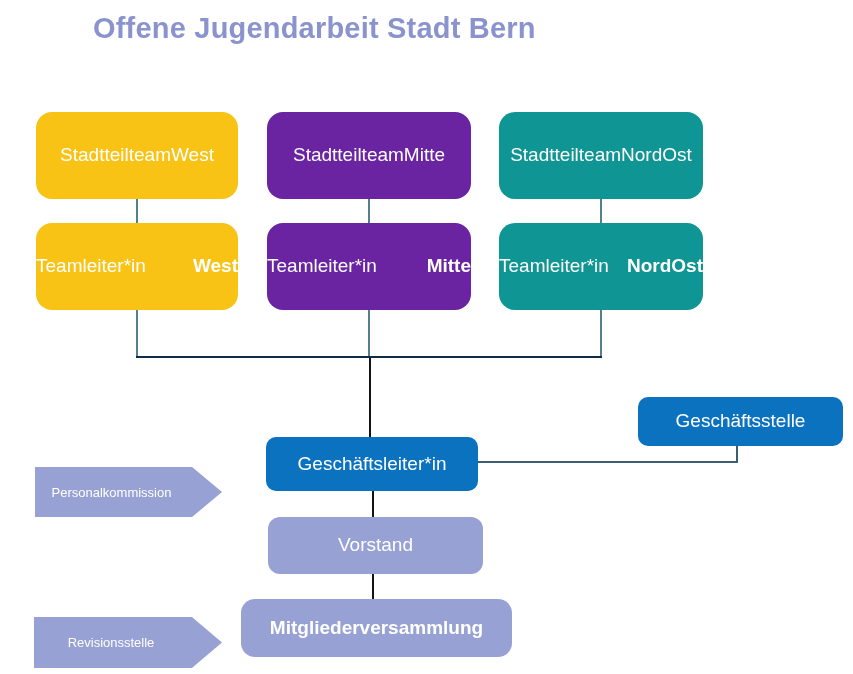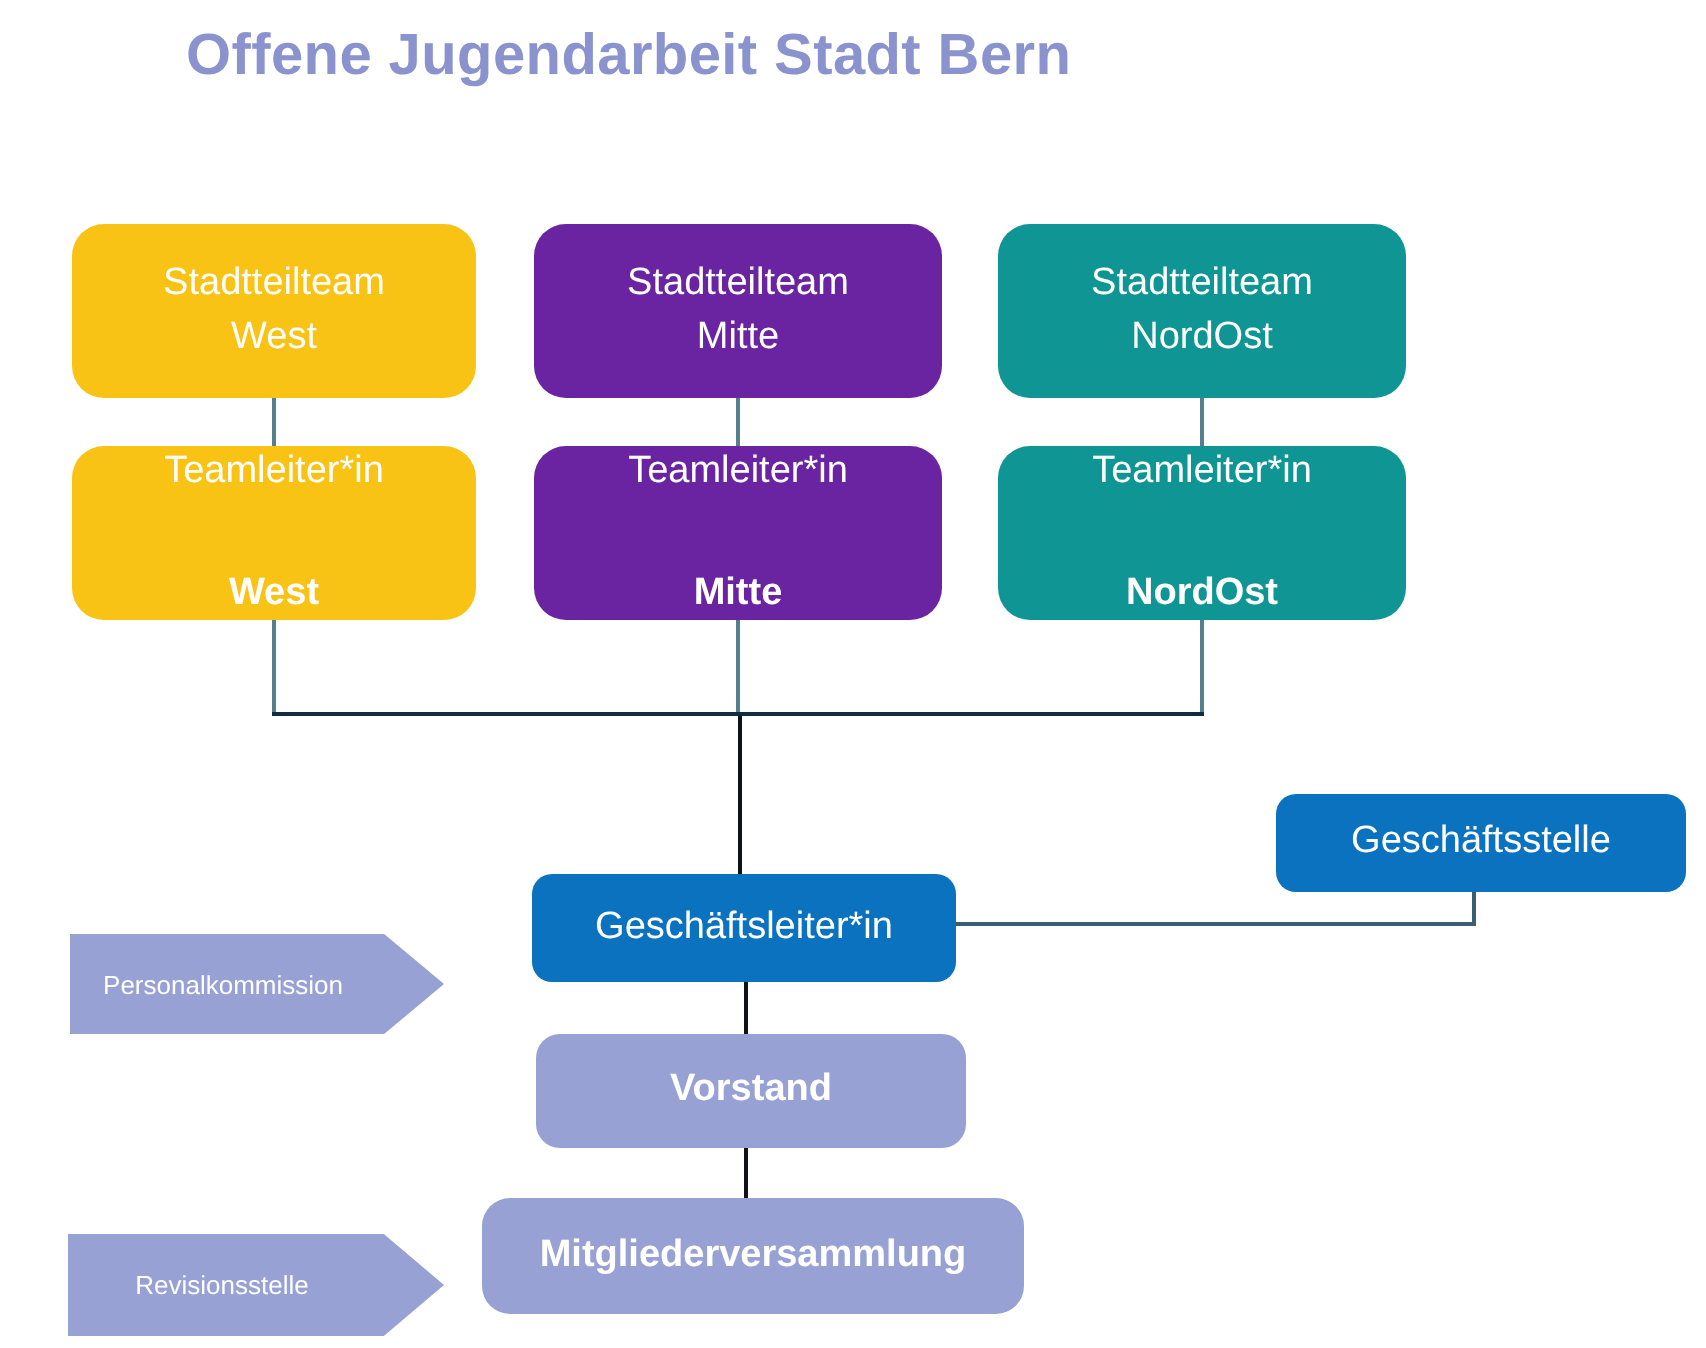--- a/index.html
+++ b/index.html
@@ -10,37 +10,37 @@
   }
   .canvas {
     position: relative; width: 696px; height: 674px; background: #ffffff;
   }
   .title {
     position: absolute; left: 93px; top: 12px;
     font-size: 29px; font-weight: bold; color: #8A93CE;
     letter-spacing: 0.2px;
   }
   .box {
-    position: absolute; display: flex; flex-direction: column;
+    position: absolute; display: flex; flex-direction: row;
     align-items: center; justify-content: center;
     color: #ffffff; text-align: center; line-height: 1.38;
     font-size: 19px;
   }
   .team-box, .leader-box { width: 202px; height: 87px; border-radius: 16px; }
   .col-west  { left: 36px; }
   .col-mitte { left: 267px; width: 204px; }
   .col-nordost { left: 499px; width: 204px; }
   .row-team   { top: 112px; }
   .row-leader { top: 223px; justify-content: space-between; }
   .bold-line { font-weight: bold; }
   .blue-box { border-radius: 10px; }
   .gl-box { left: 266px; top: 437px; width: 212px; height: 54px; }
   .gs-box { left: 638px; top: 397px; width: 205px; height: 49px; }
   .lav-box { border-radius: 12px; }
-  .vorstand-box { left: 268px; top: 517px; width: 215px; height: 57px; font-weight: bold; }
+  .vorstand-box { left: 268px; top: 517px; width: 215px; height: 57px; }
   .mv-box { left: 241px; top: 599px; width: 271px; height: 58px; border-radius: 14px; }
   .line { position: absolute; }
   .v-line { width: 2px; }
   .h-line { height: 2px; }
   .arrow {
     position: absolute; display: flex; align-items: center; justify-content: center;
     color: #ffffff; font-size: 13px;
     clip-path: polygon(0 0, 84% 0, 100% 50%, 84% 100%, 0 100%);
     padding-right: 34px;
   }

